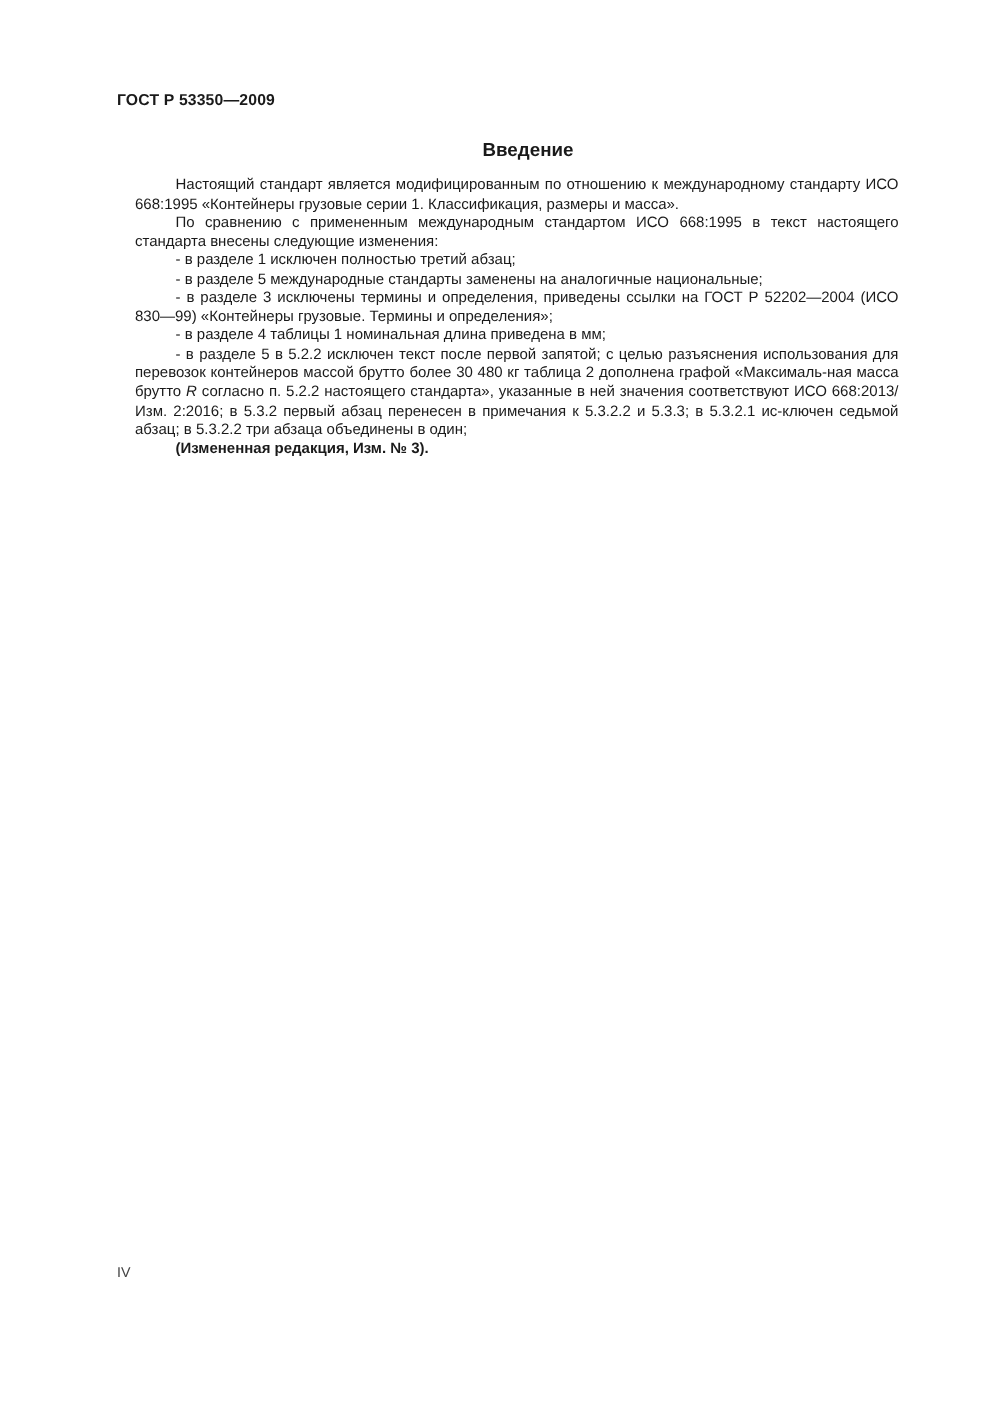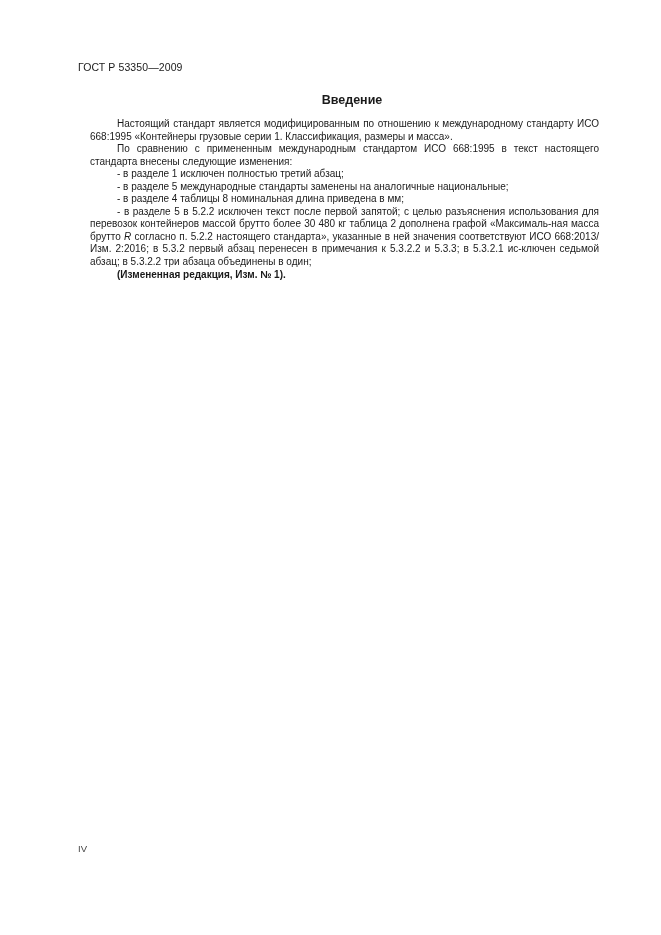--- a/index.html
+++ b/index.html
@@ -1,21 +1,21 @@
 <!DOCTYPE html>
 <html><head>
 <meta charset="utf-8">
 <style>
   html, body { margin: 0; padding: 0; }
   body {
     width: 661px; height: 935px; background: #ffffff; position: relative; overflow: hidden;
     font-family: "Liberation Sans", sans-serif; color: #1a1a1a;
   }
   .header-code {
-    position: absolute; left: 78px; top: 61px; font-size: 10.5px; font-weight: normal; letter-spacing: 0.1px;
+    position: absolute; left: 78px; top: 61px; font-size: 10.5px; font-weight: bold; letter-spacing: 0.1px;
   }
   .title {
     position: absolute; left: 0; width: 661px; top: 93px; text-align: center;
     font-size: 12.5px; font-weight: bold; padding-left: 43px; box-sizing: border-box;
   }
   .body-text {
     position: absolute; left: 78px; top: 118px; width: 509px;
     font-size: 10px; line-height: 12.55px; text-align: justify; margin-left: 12px;
   }
   .para { margin: 0; text-indent: 27px; }
@@ -30,19 +30,20 @@
 
 <div>
   <div class="header-code">ГОСТ Р 53350—2009</div>
   <div class="title">Введение</div>
 
   <div class="body-text">
     <p class="para">Настоящий стандарт является модифицированным по отношению к международному стандарту ИСО 668:1995 «Контейнеры грузовые серии 1. Классификация, размеры и масса».</p>
     <p class="para">По сравнению с примененным международным стандартом ИСО 668:1995 в текст настоящего стандарта внесены следующие изменения:</p>
     <p class="para">- в разделе 1 исключен полностью третий абзац;</p>
     <p class="para">- в разделе 5 международные стандарты заменены на аналогичные национальные;</p>
-    <p class="para">- в разделе 4 таблицы 8 номинальная длина приведена в мм;</p>
+    <p class="para">- в разделе 3 исключены термины и определения, приведены ссылки на ГОСТ Р 52202—2004 (ИСО 830—99) «Контейнеры грузовые. Термины и определения»;</p>
+    <p class="para">- в разделе 4 таблицы 1 номинальная длина приведена в мм;</p>
     <p class="para"><span>- в разделе 5 в 5.2.2 исключен текст после первой запятой; с целью разъяснения использования для перевозок контейнеров массой брутто более 30 480 кг таблица 2 дополнена графой «Максималь-ная масса брутто </span><i>R</i><span> согласно п. 5.2.2 настоящего стандарта», указанные в ней значения соответствуют ИСО 668:2013/Изм. 2:2016; в 5.3.2 первый абзац перенесен в примечания к 5.3.2.2 и 5.3.3; в 5.3.2.1 ис-ключен седьмой абзац; в 5.3.2.2 три абзаца объединены в один;</span></p>
-    <p class="para bold">(Измененная редакция, Изм. № 1).</p>
+    <p class="para bold">(Измененная редакция, Изм. № 3).</p>
   </div>
 
   <div class="page-num">IV</div>
 </div>
 
 </body></html>

